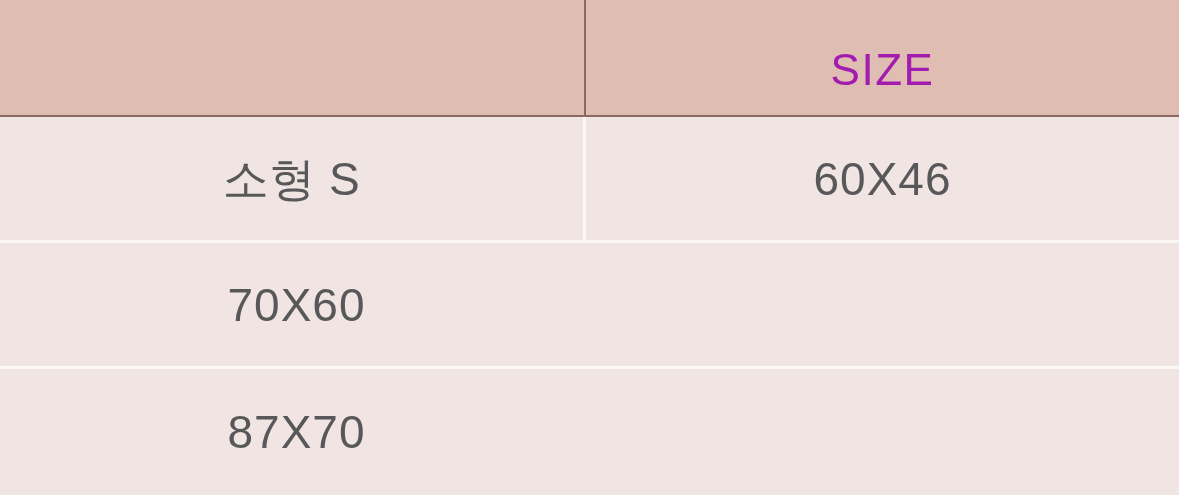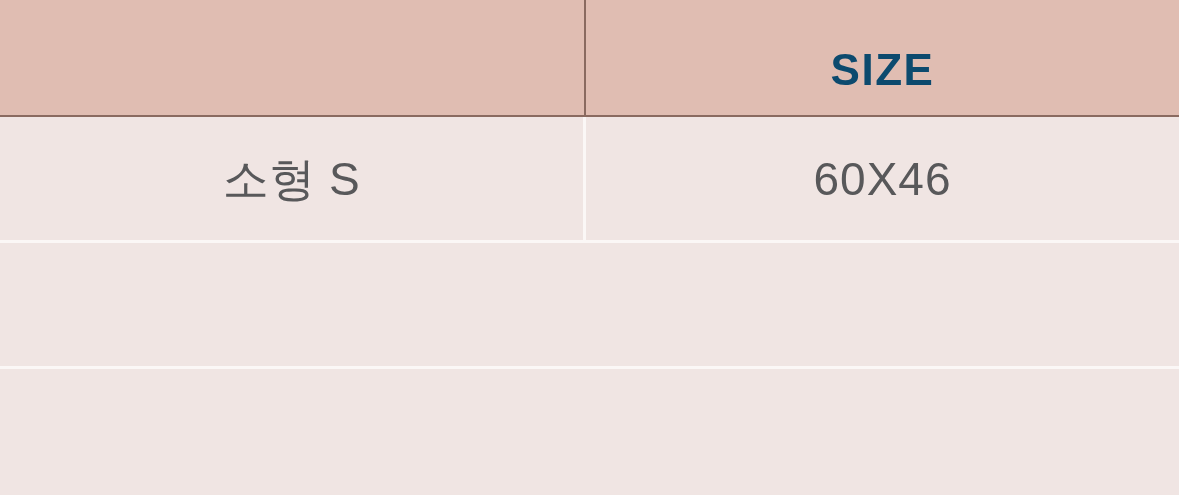--- a/index.html
+++ b/index.html
@@ -39,23 +39,23 @@
   }
   .chart-header .hcell-left {
     width: 586px;
     border-right: 2px solid #8a6a60;
   }
   .chart-header .hcell-right {
     width: 593px;
   }
   .header-label {
     font-size: 44px;
-    font-weight: 700;
+    font-weight: 400;
     letter-spacing: 1.5px;
-    color: #0c4a6e;
+    color: #a21caf;
     line-height: 1;
     white-space: nowrap;
     margin-top: 24px;
   }
 
   
   .chart-body {
     width: 100%;
     height: 378px;
     background: #f0e5e3;
@@ -117,19 +117,25 @@
     <div class="chart-row">
       <div class="cell cell-name">
         <span class="cell-text">소형 S</span>
       </div>
       <div class="cell cell-size">
         <span class="cell-text">60X46</span>
       </div>
     </div>
 
     <div class="chart-row">
+      <div class="cell cell-size">
+        <span class="cell-text">70X60</span>
+      </div>
     </div>
 
     <div class="chart-row">
+      <div class="cell cell-size">
+        <span class="cell-text">87X70</span>
+      </div>
     </div>
 
   </div>
 </div>
 
 </body></html>

